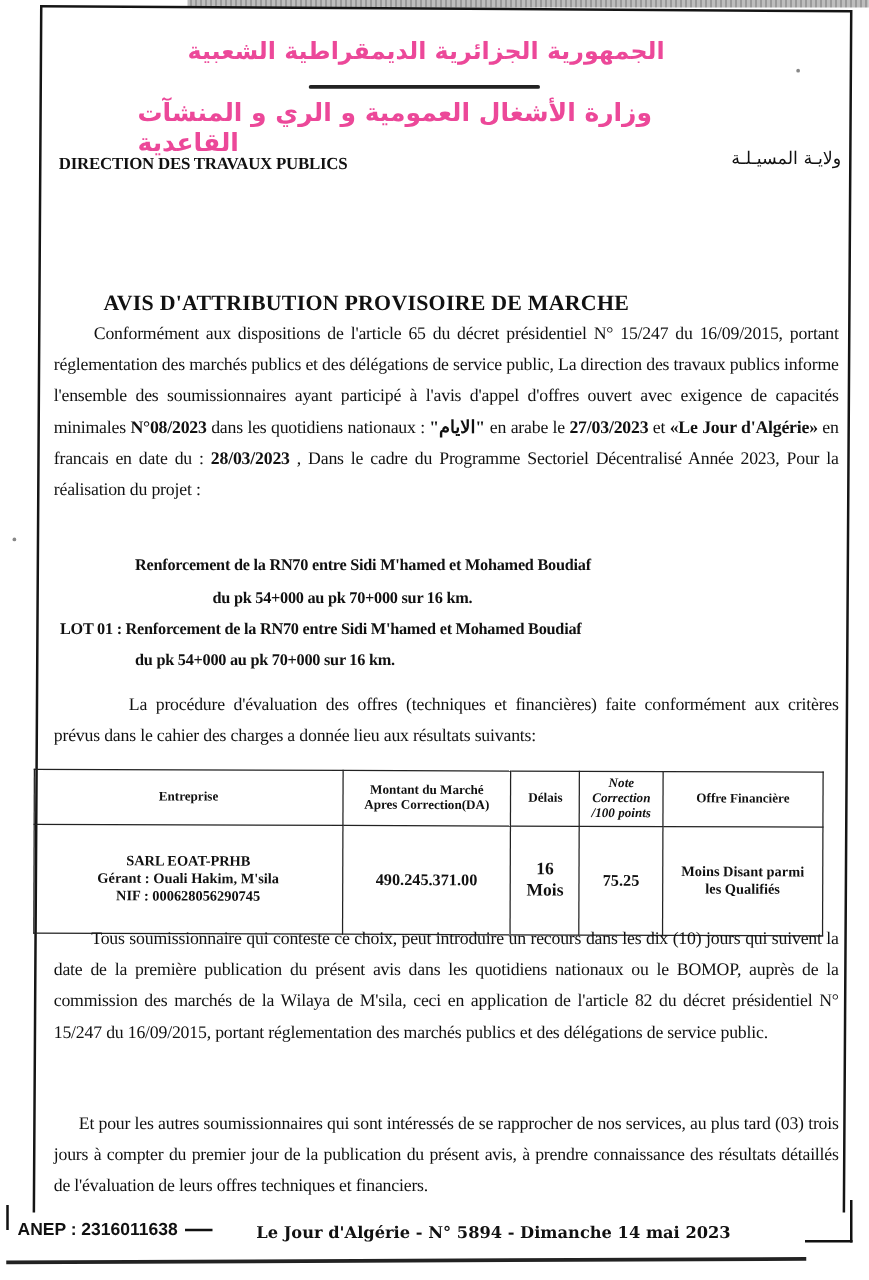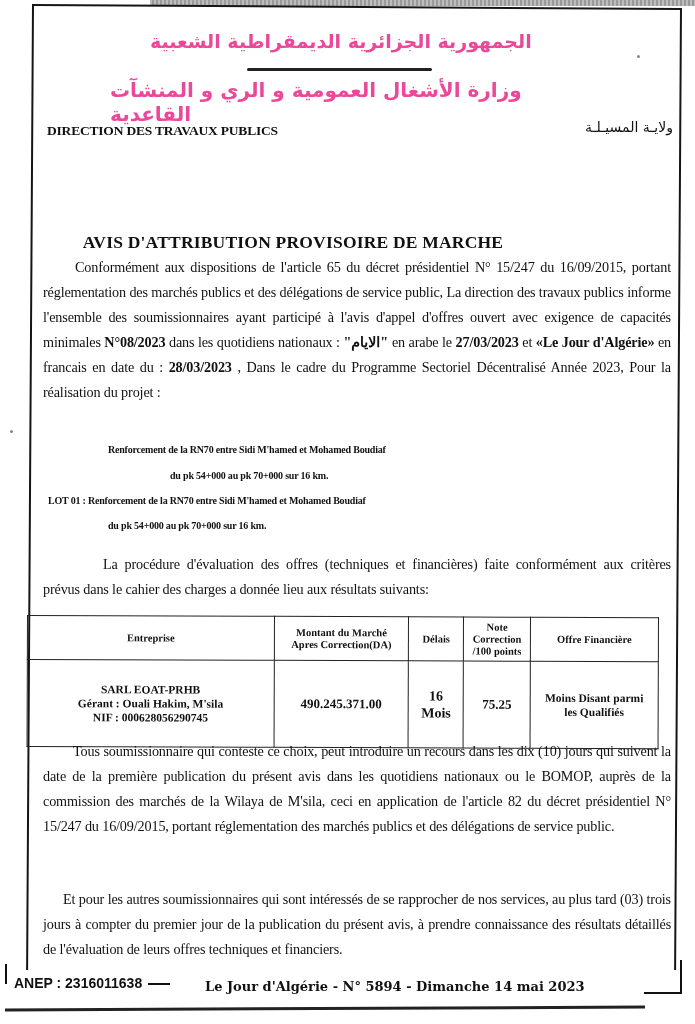--- a/index.html
+++ b/index.html
@@ -120,21 +120,21 @@
       line-height: 25px;
       text-align: justify;
       letter-spacing: -0.15px;
     }
     .p1 { top: 255px; }
     .p1 .indent { display: inline-block; width: 32px; }
     .b { font-weight: bold; }
     .proj {
       position: absolute;
       font-weight: bold;
-      font-size: 10px;
+      font-size: 13px;
       letter-spacing: -0.2px;
       white-space: nowrap;
     }
     .proj1 { left: 108px; top: 444px; }
     .proj2 { left: 170px; top: 470px; }
     .lot1  { left: 48px;  top: 495px; }
     .lot2  { left: 108px; top: 520px; }
     .p2 { top: 552px; }
     .p2 .indent { display: inline-block; width: 60px; }
 
@@ -161,21 +161,21 @@
       line-height: 12px;
     }
     table.results td {
       height: 82px;
       font-size: 11.5px;
       line-height: 14px;
     }
     .c-ent { width: 246px; }
     .c-mnt { width: 128px; }
     .c-del { width: 47px; }
-    .c-note { width: 58px; }
+    .c-note { width: 58px; font-style: italic; }
     .c-off { width: 123px; }
     td.amount { font-size: 13px !important; margin-top: 16px; }
     td.delay  { font-size: 14px !important; line-height: 17px !important; margin-left: 40px; }
     td.score  { font-size: 13px !important; }
 
     .p3 { top: 739px; }
     .p3 .indent { display: inline-block; width: 30px; }
     .p4 { top: 887px; }
     .p4 .indent { display: inline-block; width: 20px; }
 

